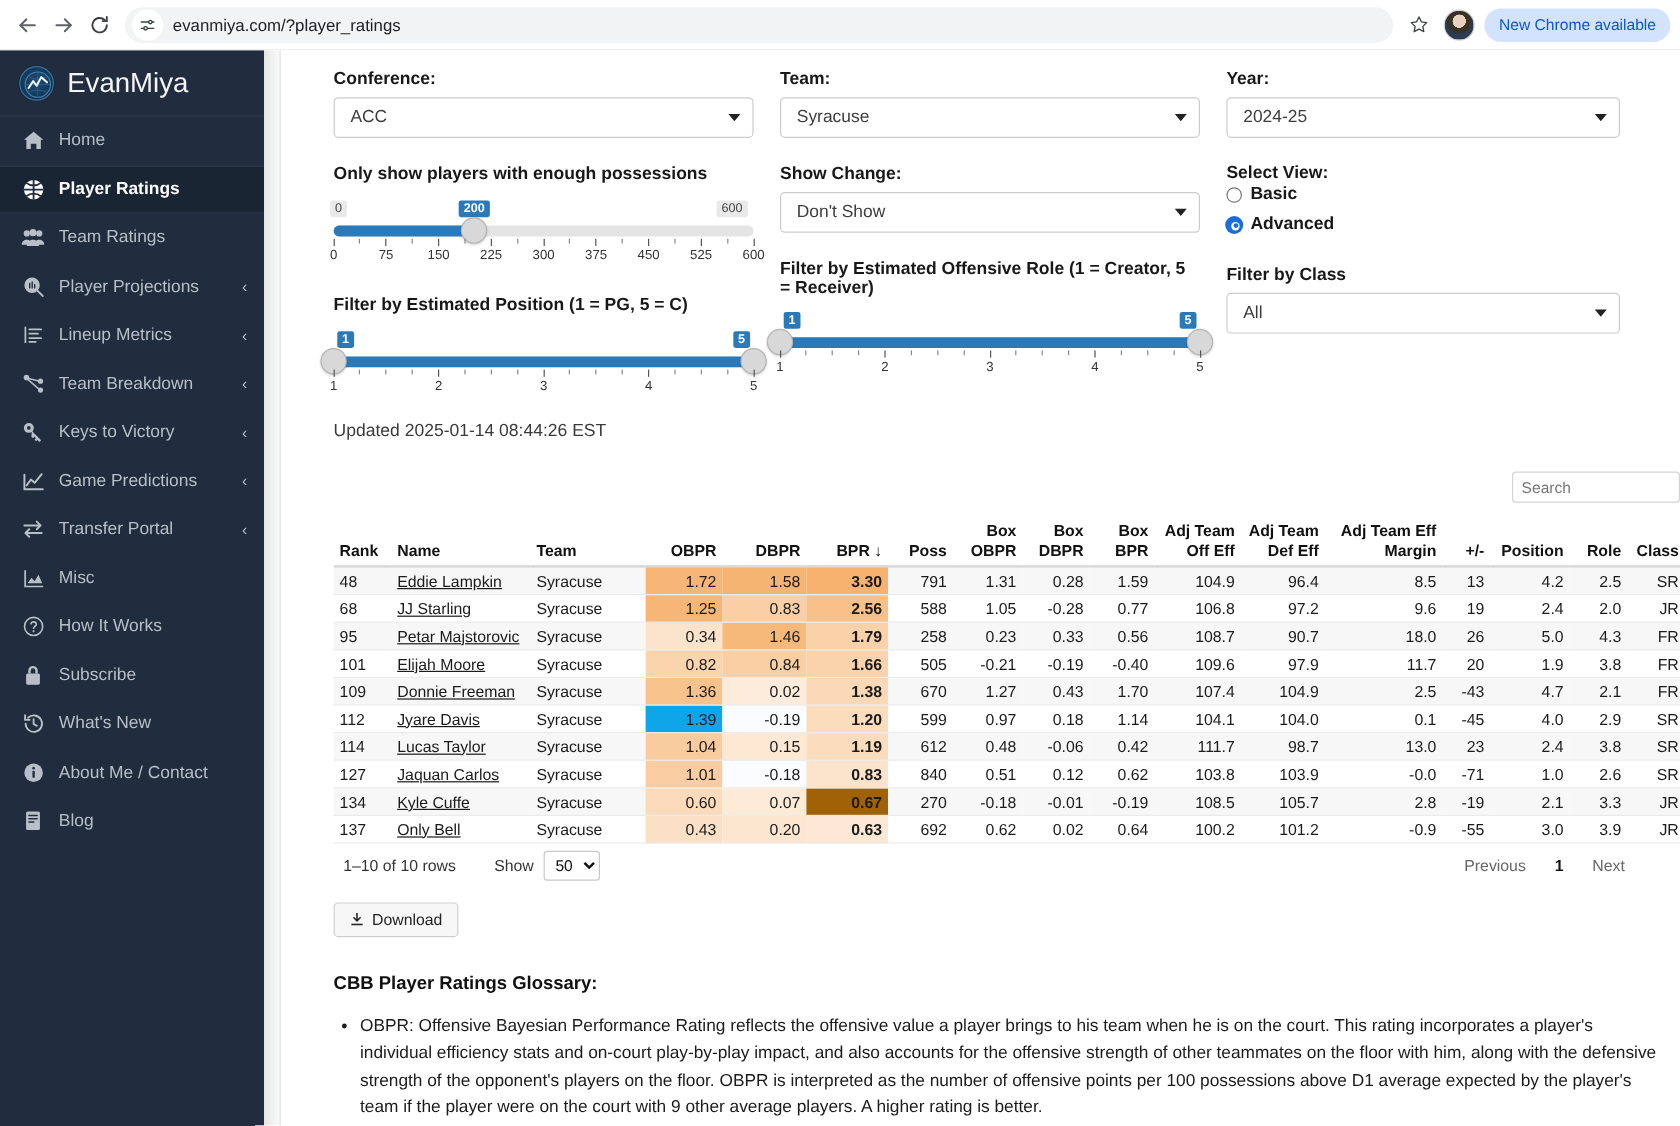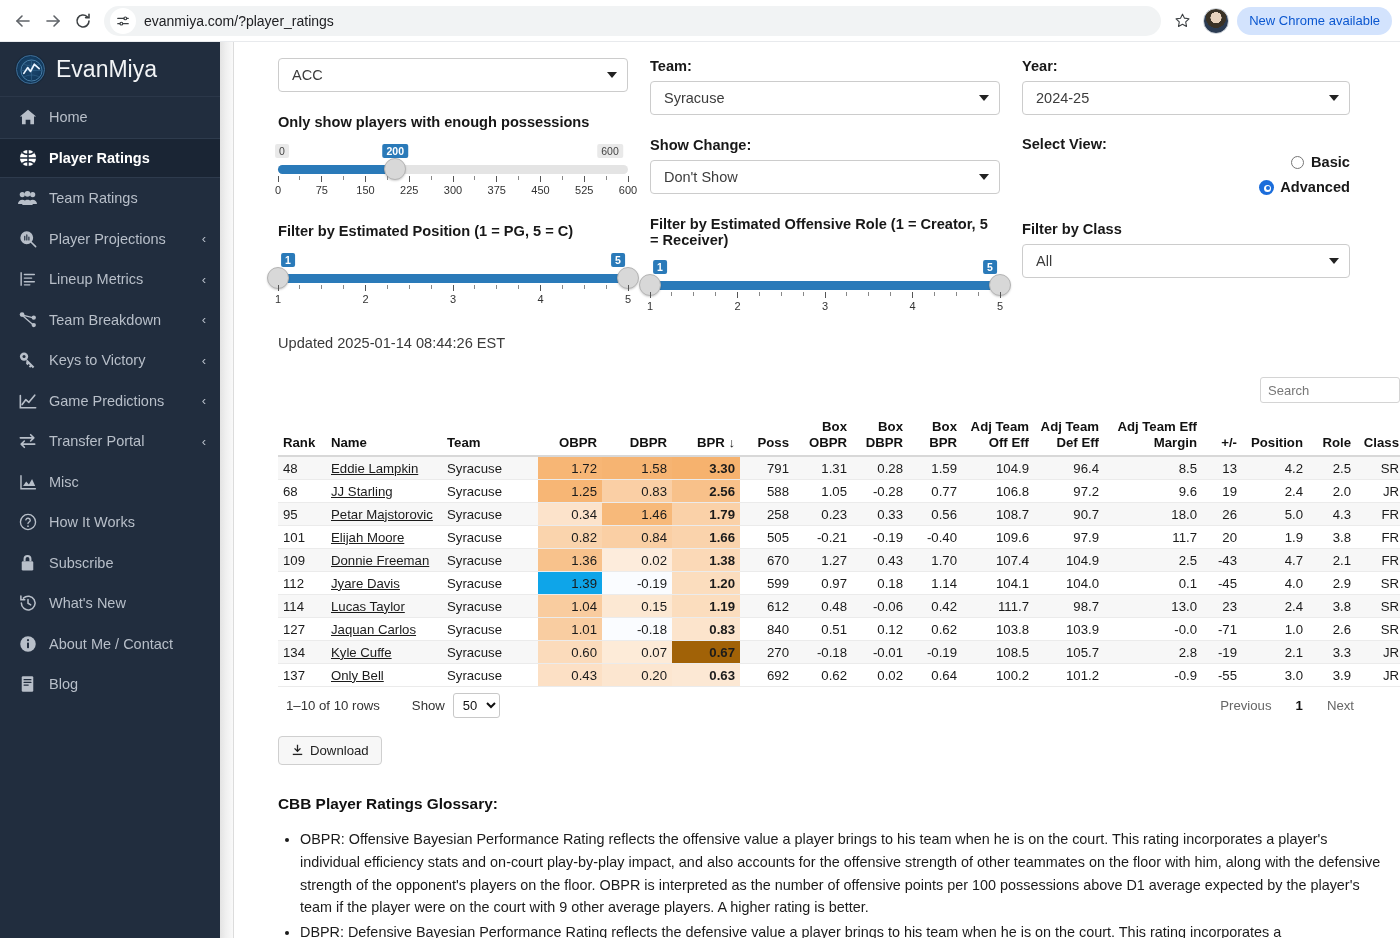--- a/index.html
+++ b/index.html
@@ -141,21 +141,21 @@
   }
   .ticks { position: relative; height: 7px; margin-top: 2px; }
   .ticks i { position: absolute; top: 0; width: 1px; height: 6px; background: #555; }
   .ticks i.minor { height: 4px; background: #888; }
   .tick-labels { position: relative; height: 15px; margin-top: 1px; }
   .tick-labels span {
     position: absolute; top: 0; font-size: 11px; color: #333; transform: translateX(-50%);
   }
 
   
-  .radio-row { display: flex; align-items: center; gap: 7px; margin-top: 2px; justify-content: flex-end; }
+  .radio-row { display: flex; align-items: center; gap: 7px; margin-top: 2px; }
   .radio-outer {
     width: 13px; height: 13px; border-radius: 50%; border: 1.5px solid #767676;
     background: #fff; flex: 0 0 auto; position: relative;
   }
   .radio-outer.checked {
     border-color: #1b6ddb; background: #1b6ddb;
     box-shadow: 0 0 0 1px #1b6ddb;
   }
   .radio-outer.checked::after {
     content: ""; position: absolute; left: 3px; top: 3px;
@@ -435,20 +435,21 @@
       </div>
   </div>
 
   <div id="scroll-gutter"></div>
 
   <div id="main">
 
     <div id="filters">
 
       <div class="fcol">
+        <div class="flabel">Conference:</div>
         <div class="fselect">
           <span class="val">ACC</span>
           <span class="caret"></span>
         </div>
 
         <div class="flabel" style="margin-top:22px">Only show players with enough possessions</div>
         <div class="slider-wrap">
           <div class="slider-pips">
             <span class="pip" style="left:4px">0</span>
             <span class="pip active" style="left:33.5%">200</span>

